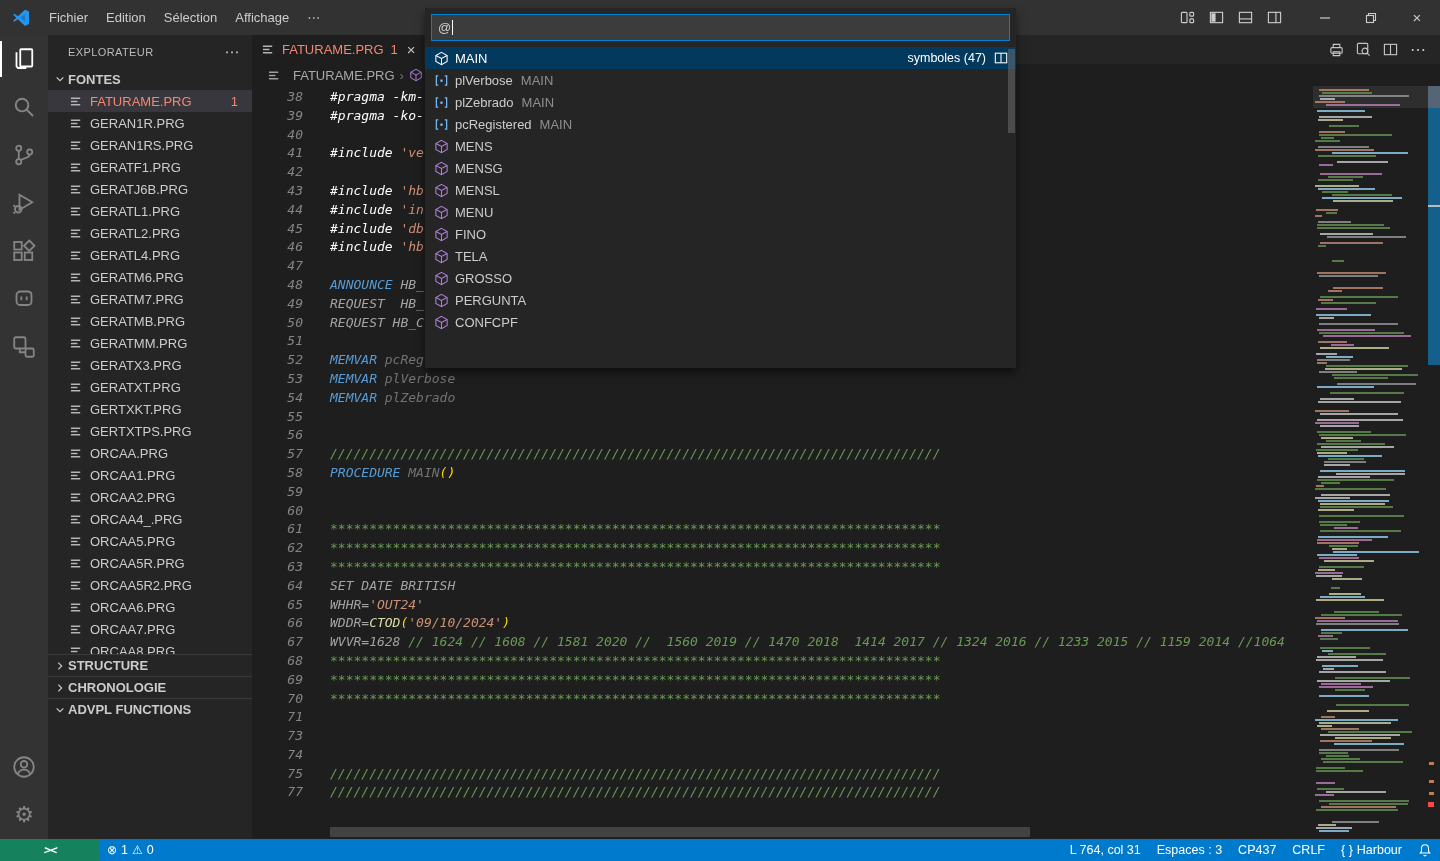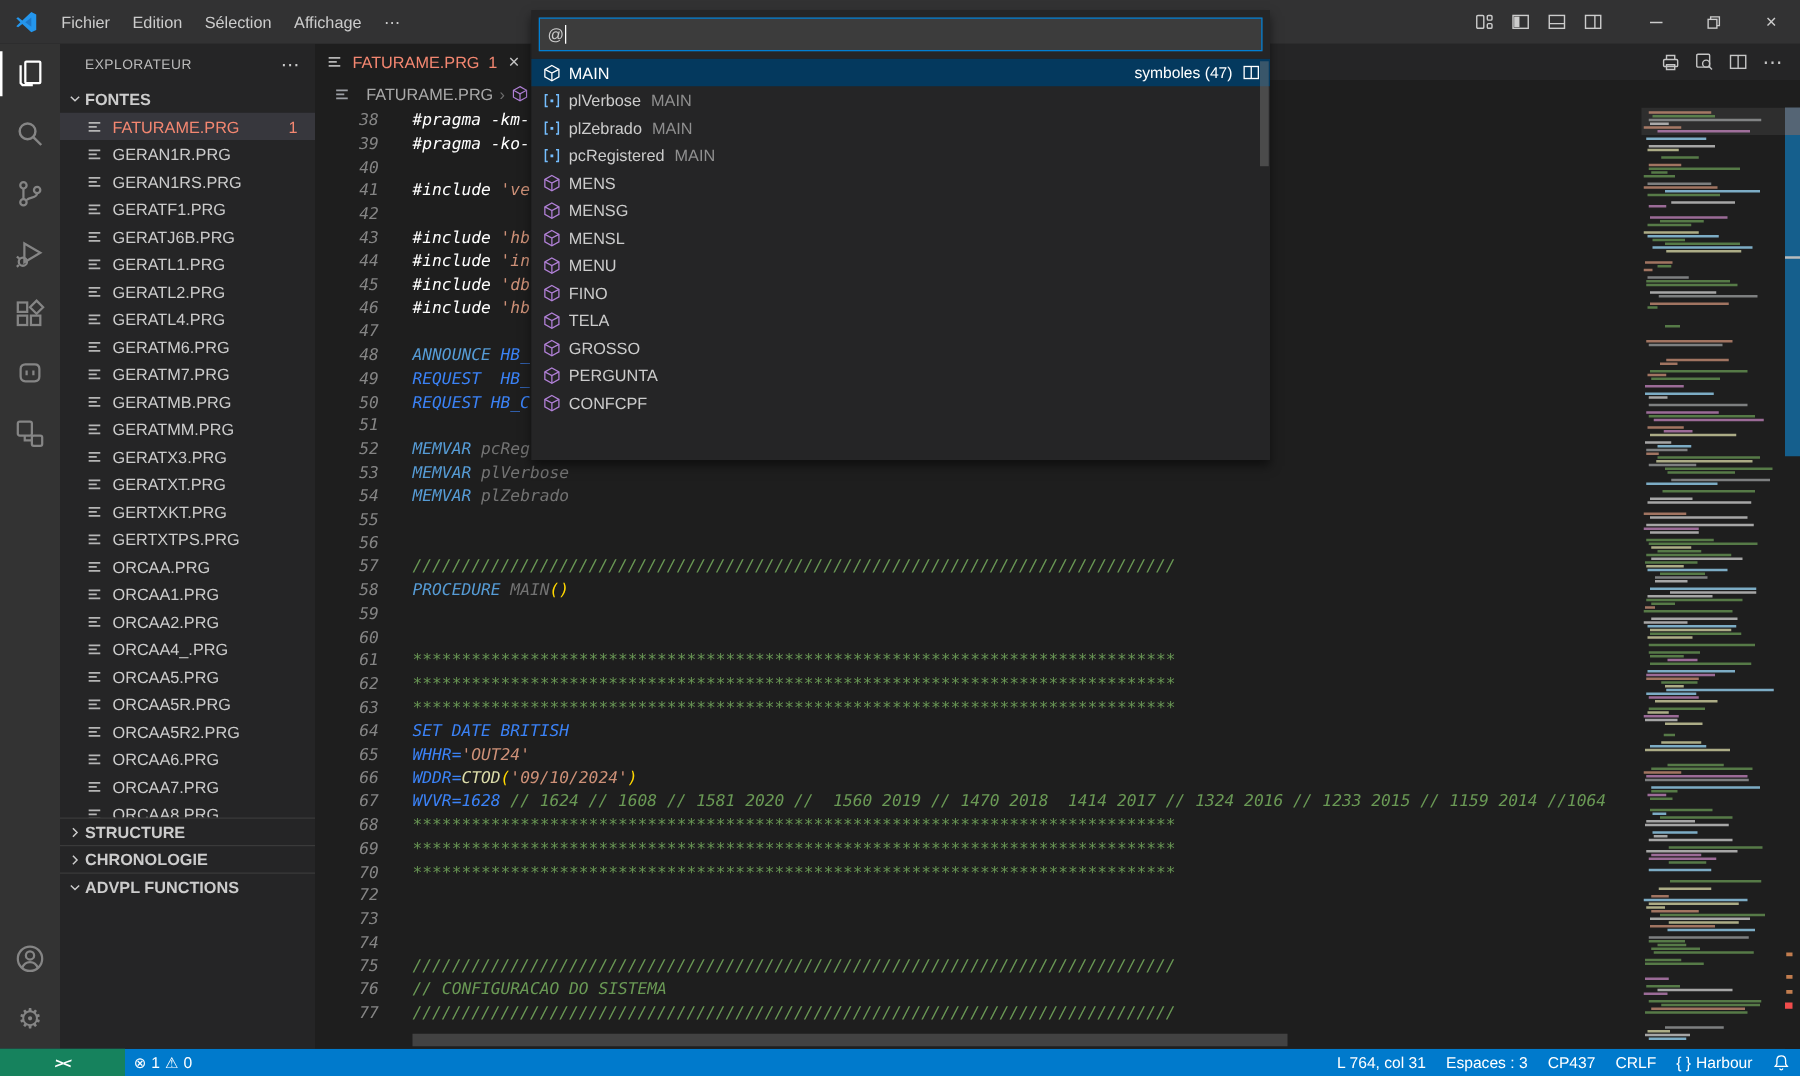--- a/index.html
+++ b/index.html
@@ -55,21 +55,21 @@
   .editor-actions{margin-left:auto;display:flex;align-items:center;gap:12px;padding-right:14px;color:#c5c5c5;}
   .breadcrumbs{height:22px;display:flex;align-items:center;font-size:13px;color:#a9a9a9;padding-left:16px;gap:5px;background:#1e1e1e;}
   .bc-sep{color:#6e6e6e;}
 
   .code-region{position:relative;flex:1;display:flex;min-width:0;font-style:italic;}
   .code-scroll{flex:1;overflow:hidden;position:relative;padding-top:2px;font-family:"DejaVu Sans Mono",monospace;font-size:13px;}
   .cl{display:flex;height:18.8px;line-height:18.8px;white-space:pre;}
   .ln{flex:0 0 51px;text-align:right;color:#858585;}
   .ct{padding-left:27px;}
   .c-mag{color:#ffffff;} .c-str{color:#ce9178;} .c-kw{color:#569cd6;} .c-id{color:#737373;}
-  .c-fn{color:#dcdcaa;} .c-par{color:#ffd700;} .c-com{color:#6a9955;} .c-txt{color:#3b82f6;}
+  .c-fn{color:#dcdcaa;} .c-par{color:#ffd700;} .c-com{color:#6a9955;} .c-txt{color:#a3a3a3;}
 
   .minimap{position:relative;flex:0 0 115px;overflow:hidden;}
   .minimap-slider{position:absolute;top:0;left:0;right:0;height:22px;background:rgba(121,121,121,.18);}
   .ruler{position:relative;flex:0 0 12px;background:#1e1e1e;}
   .ruler-viewport{position:absolute;top:0;left:0;right:0;height:22px;background:rgba(131,160,190,.55);}
   .ruler-range{position:absolute;top:22px;left:0;right:0;height:257px;background:#155f8d;}
   .ruler-cursor{position:absolute;top:119px;left:0;right:0;height:2px;background:#b9bcbd;}
   .ruler-mark{position:absolute;left:1px;width:5px;height:3px;background:#c27d4f;}
   .ruler-error{position:absolute;left:0;width:6px;height:5px;background:#f14c4c;}
   .hscrollbar{position:absolute;left:78px;bottom:2px;width:700px;height:10px;background:rgba(121,121,121,.4);}
@@ -795,45 +795,41 @@
   <div class="cl">
     <span class="ln">69</span>
     <span class="ct"><span class="c-com">******************************************************************************</span></span>
   </div>
 
   <div class="cl">
     <span class="ln">70</span>
     <span class="ct"><span class="c-com">******************************************************************************</span></span>
   </div>
 
-
-  <div class="cl">
-    <span class="ln">72</span>
+  <div class="cl">
+    <span class="ln">71</span>
     <span class="ct"></span>
   </div>
+
 
   <div class="cl">
     <span class="ln">73</span>
     <span class="ct"></span>
   </div>
 
   <div class="cl">
     <span class="ln">74</span>
     <span class="ct"></span>
   </div>
 
   <div class="cl">
     <span class="ln">75</span>
     <span class="ct"><span class="c-com">//////////////////////////////////////////////////////////////////////////////</span></span>
   </div>
 
-  <div class="cl">
-    <span class="ln">76</span>
-    <span class="ct"><span class="c-com">// CONFIGURACAO DO SISTEMA</span></span>
-  </div>
 
   <div class="cl">
     <span class="ln">77</span>
     <span class="ct"><span class="c-com">//////////////////////////////////////////////////////////////////////////////</span></span>
   </div>
 </div>
       <div class="minimap" id="minimap">
         <div class="minimap-slider"></div>
       <div style="position: absolute; top: 3px; left: 6.19229px; width: 49.6648px; height: 1.6px; opacity: 0.75; background: rgb(206, 145, 120);"></div>
           <div style="position: absolute; top: 6px; left: 8.78499px; width: 49.7738px; height: 1.6px; opacity: 0.75; background: rgb(106, 153, 85);"></div>

